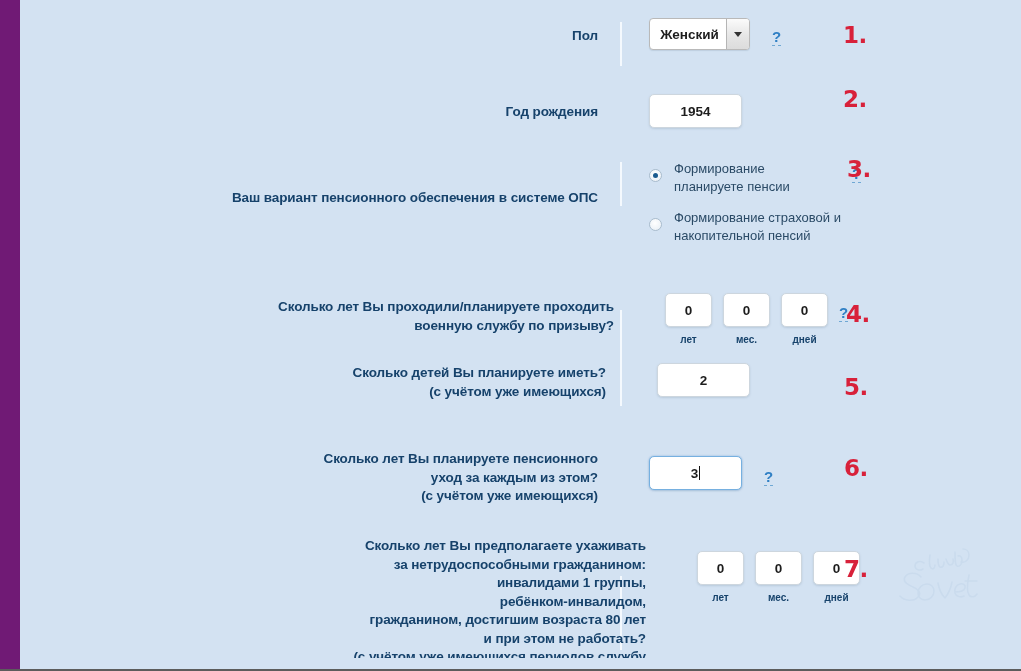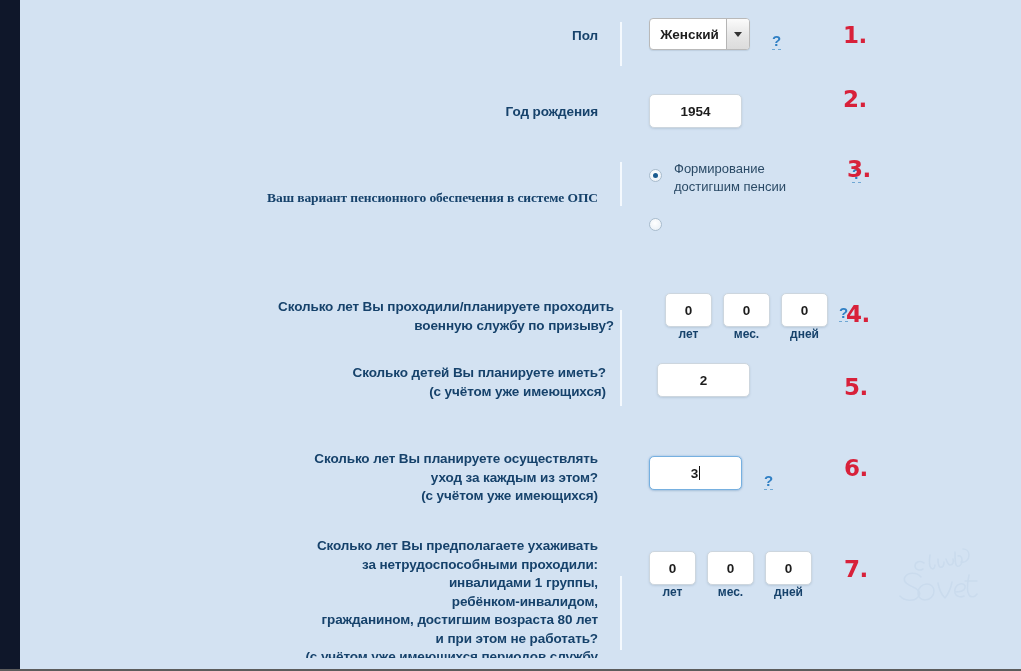--- a/index.html
+++ b/index.html
@@ -15,21 +15,21 @@
     font-family: "Liberation Sans", sans-serif;
     -webkit-font-smoothing: antialiased;
   }
 
   
   .page {
     position: relative;
     width: 1021px;
     height: 671px;
     box-sizing: border-box;
-    background: #0f172a;
+    background: #701a75;
     overflow: hidden;
   }
   .canvas {
     position: absolute;
     left: 20px;
     top: 0;
     width: 1001px;
     height: 669px;
     background: #d3e2f2;
     overflow: hidden;
@@ -67,21 +67,21 @@
   }
   .divider {
     position: absolute;
     left: 600px;
     width: 2px;
     background: #f4f9fe;
   }
   .field-col {
     margin-left: 29px;
     display: flex;
-    align-items: flex-end;
+    align-items: center;
   }
 
   
   .select-wrap {
     position: relative;
     display: inline-flex;
     align-items: stretch;
     height: 32px;
     width: 101px;
     background: #ffffff;
@@ -145,21 +145,22 @@
   }
 
   .tri-group { display: flex; }
   .tri-cell {
     width: 47px;
     margin-right: 11px;
     text-align: center;
   }
   .tri-cell:last-child { margin-right: 0; }
   .tri-unit {
-    font-size: 12px;
+    margin-top: 7px;
+    font-size: 10px;
     font-weight: bold;
     color: #16426b;
   }
 
   .radio-list { padding-top: 2px; }
   .radio-item {
     display: flex;
     align-items: flex-start;
     margin-bottom: 13px;
   }
@@ -253,32 +254,33 @@
       <div class="divider" style="top:68px;height:44px;"></div>
       <div class="field-col">
         <div class="textbox wide">
           <span>1954</span>
         </div>
       </div>
     </div>
     <div class="step-num" style="left:823px;top:86px;">2.</div>
 
     <div class="row" style="top:158px;">
-      <div class="label-col" style="padding-top:31px;font-family:Liberation Serif, serif;">Ваш вариант пенсионного обеспечения в системе ОПС</div>
+      <div class="label-col" style="padding-top:31px;">Ваш вариант пенсионного обеспечения в системе ОПС</div>
       <div class="divider" style="top:152px;height:96px;"></div>
       <div class="field-col">
         <div class="radio-list">
 
           <div class="radio-item">
             <span class="radio-dot checked"></span>
-            <span class="radio-label" style="max-width:150px;">Формирование достигшим пенсии</span>
+            <span class="radio-label" style="max-width:150px;">Формирование планируете пенсии</span>
           </div>
 
           <div class="radio-item">
             <span class="radio-dot"></span>
+            <span class="radio-label" style="max-width:170px;">Формирование страховой и накопительной пенсий</span>
           </div>
 
         </div>
       </div>
     </div>
     <span class="help" style="position:absolute;left:832px;top:166px;">?</span>
     <div class="step-num" style="left:827px;top:156px;">3.</div>
 
     <div class="row" style="top:293px;padding-left:16px;">
       <div class="label-col" style="padding-top:5px;">
@@ -325,39 +327,39 @@
       <div class="field-col" style="padding-top:3px;">
         <div class="textbox wide">
           <span>2</span>
         </div>
       </div>
     </div>
     <div class="step-num" style="left:824px;top:374px;">5.</div>
 
     <div class="row" style="top:446px;">
       <div class="label-col" style="padding-top:4px;">
-        <div>Сколько лет Вы планируете осуществлять</div>
+        <div>Сколько лет Вы планируете пенсионного</div>
         <div>уход за каждым из этом?</div>
         <div class="sub">(с учётом уже имеющихся)</div>
       </div>
 
       <div class="field-col" style="padding-top:10px;">
         <div class="textbox wide focused">
           <span>3</span>
             <span class="caret-bar"></span>
         </div>
         <span class="help" style="margin-left:22px;margin-top:9px;">?</span>
       </div>
     </div>
     <div class="step-num" style="left:824px;top:455px;">6.</div>
 
     <div class="row" style="top:533px;">
-      <div class="label-col" style="padding-top:4px;">
+      <div class="label-col" style="padding-top:4px;margin-left:48px;">
         <div>Сколько лет Вы предполагаете ухаживать</div>
-        <div>за нетрудоспособными проходили:</div>
+        <div>за нетрудоспособными гражданином:</div>
         <div>инвалидами 1 группы,</div>
         <div>ребёнком-инвалидом,</div>
         <div>гражданином, достигшим возраста 80 лет</div>
         <div>и при этом не работать?</div>
         <div class="clipped-line" style="height:10px;">(с учётом уже имеющихся периодов службу</div>
       </div>
 
       <div class="field-col" style="padding-top:18px;">
         <div class="tri-group">
 

